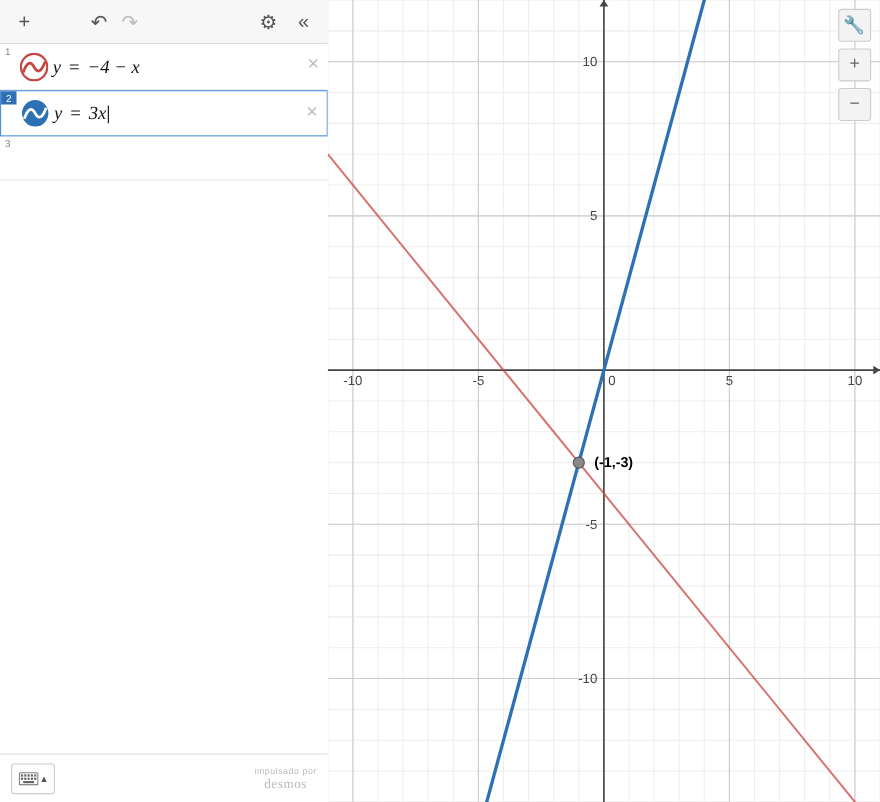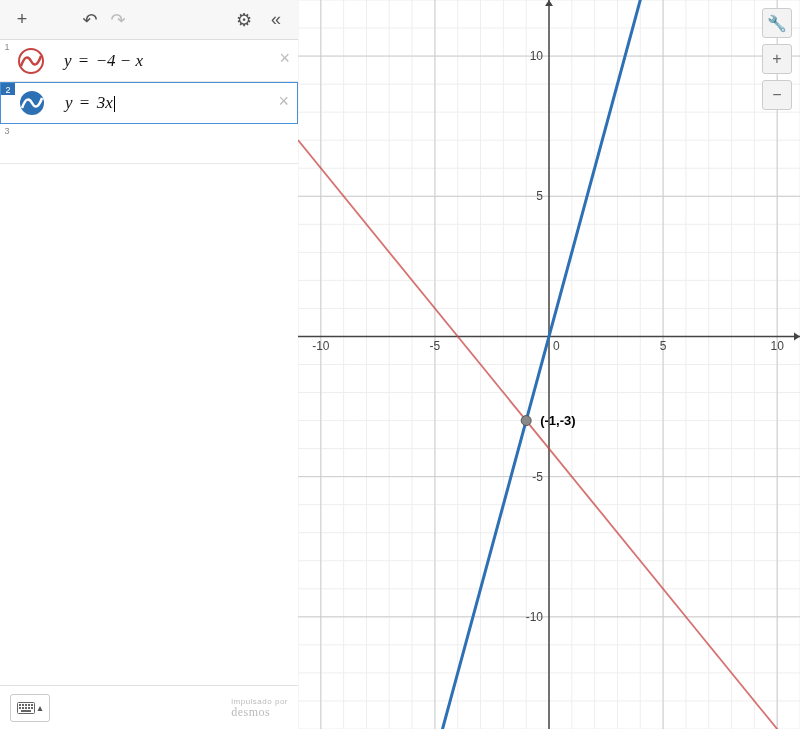--- a/index.html
+++ b/index.html
@@ -9,28 +9,28 @@
     .top-bar-btn { width: 28px; height: 28px; background: transparent; border: none; cursor: pointer; color: #555; font-size: 18px; display: flex; align-items: center; justify-content: center; }
     .top-bar-spacer { width: 40px; }
     .top-bar-right { margin-left: auto; display: flex; gap: 4px; }
     
     .expr-list { position: absolute; top: 40px; left: 0; width: 298px; background: #fff; }
     .expr-row { display: flex; align-items: center; height: 42px; border-bottom: 1px solid #e8e8e8; position: relative; }
     .expr-row.selected { border: 1px solid #4a90d9; }
     .expr-num { width: 14px; font-size: 9px; color: #888; text-align: center; align-self: flex-start; padding-top: 2px; }
     .expr-icon { width: 26px; height: 26px; border-radius: 50%; margin-left: 4px; display: flex; align-items: center; justify-content: center; }
     .expr-icon svg { width: 26px; height: 26px; }
-    .expr-text { font-family: 'Times New Roman', serif; font-style: italic; font-size: 17px; color: #111; margin-left: 20px; text-align: center; }
+    .expr-text { font-family: 'Times New Roman', serif; font-style: italic; font-size: 17px; color: #111; margin-left: 4px; text-align: center; }
     .expr-text .op { font-style: normal; padding: 0 3px; }
     .expr-close { position: absolute; right: 8px; top: 8px; color: #bbb; font-size: 18px; cursor: pointer; background: none; border: none; }
     .expr-row-empty { height: 40px; border-bottom: 1px solid #e8e8e8; display: flex; }
     
     .bottom-bar { position: absolute; bottom: 0; left: 0; width: 298px; height: 44px; border-top: 1px solid #e0e0e0; display: flex; align-items: center; padding: 0 10px; background: #fff; }
     .kbd-btn { width: 40px; height: 28px; border: 1px solid #ccc; border-radius: 3px; background: #fff; cursor: pointer; display: flex; align-items: center; justify-content: center; gap: 2px; color: #555; }
-    .brand { margin-left: auto; text-align: left; color: #bbb; line-height: 1; }
+    .brand { margin-left: auto; text-align: center; color: #bbb; line-height: 1; }
     .brand-top { font-size: 8px; letter-spacing: 0.5px; }
     .brand-name { font-size: 12px; font-family: Georgia, serif; letter-spacing: 0.5px; }
     
     .graph-area { position: absolute; top: 0; left: 298px; right: 0; bottom: 0; background: #fff; }
     .graph-area svg { width: 100%; height: 100%; }
     
     .zoom-panel { position: absolute; top: 8px; right: 8px; width: 30px; }
     .zoom-btn { width: 30px; height: 30px; background: #f3f3f3; border: 1px solid #ccc; border-radius: 3px; margin-bottom: 6px; cursor: pointer; display: flex; align-items: center; justify-content: center; color: #666; font-size: 16px; }
     
     .cursor { display: inline-block; width: 1px; height: 16px; background: #000; vertical-align: middle; margin-left: 1px; }

